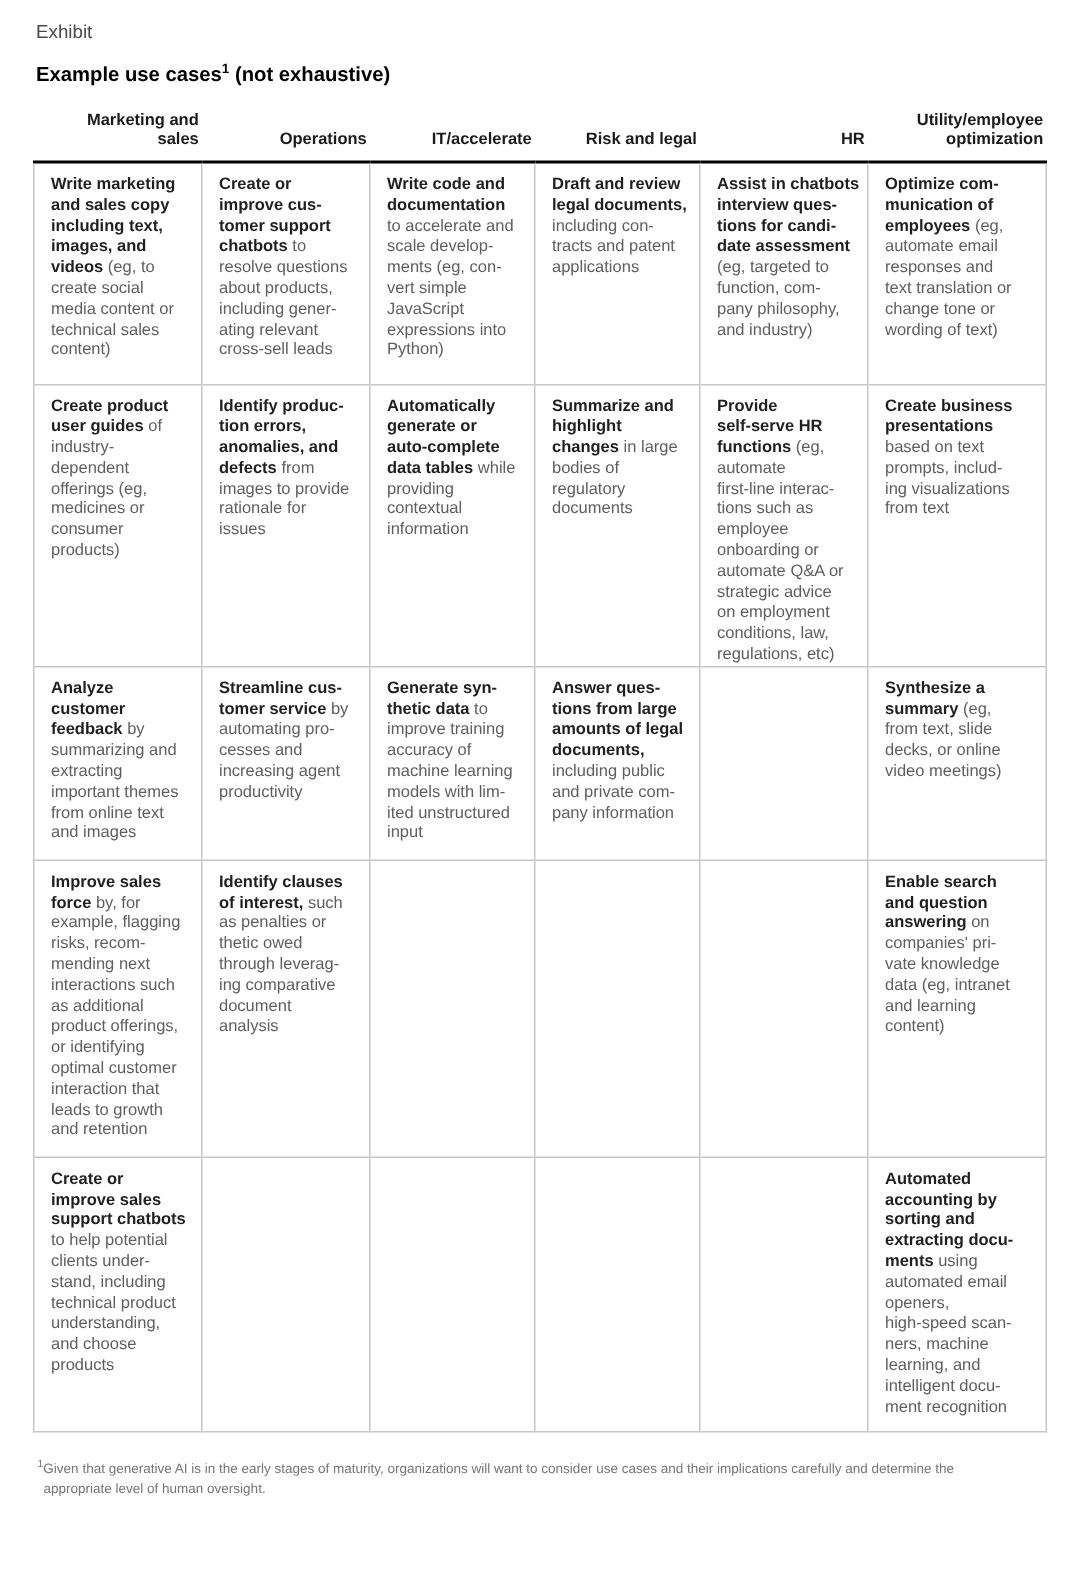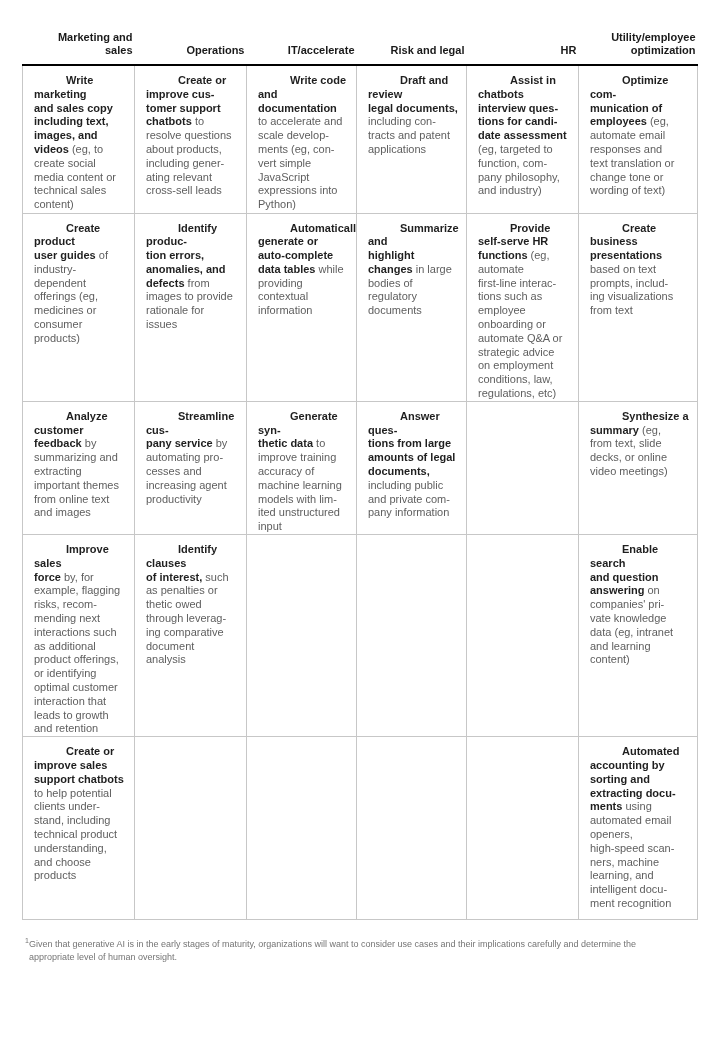--- a/index.html
+++ b/index.html
@@ -10,35 +10,37 @@
          line-height:29px;color:#111;margin:7px 0 0 2px;white-space:pre-line;}
   .subtitle{margin:14px 0 0 2px;font-size:13.5px;font-weight:700;color:#000;}
   .subtitle sup{font-size:9px;line-height:0;}
   table{border-collapse:collapse;table-layout:fixed;width:675px;margin-top:17px;}
   th{font-size:11px;font-weight:700;text-align:right;vertical-align:bottom;
      padding:0 2px 7px 1px;white-space:pre-line;line-height:13px;color:#1a1a1a;
      border-bottom:2px solid #000;}
   td{border:1px solid #c7c7c7;vertical-align:top;padding:8px 2px 0 11px;
      font-size:11px;line-height:13.8px;color:#5e5e5e;white-space:pre-line;
      box-sizing:border-box;overflow:hidden;}
-  td .lead{font-weight:700;color:#1f1f1f;margin-left:32px;}
+  td .lead{font-weight:700;color:#1f1f1f;}
   tr.r0 td{height:148px}
   tr.r1 td{height:188px}
   tr.r2 td{height:129px}
   tr.r3 td{height:198px}
   tr.r4 td{height:183px}
   .footnote{margin:18px 0 0 3px;font-size:9px;line-height:13px;color:#757575;
             padding-left:4px;text-indent:-4px;}
   .footnote sup{font-size:7px;line-height:0;}
   .footnote span{white-space:pre-line;}
 </style>
 </head>
 <body>
 
 <div class="page">
+  <div class="exhibit-label">Exhibit</div>
+  <div class="subtitle"><span>Example use cases</span><sup>1</sup><span> (not exhaustive)</span></div>
 
   <table>
     <colgroup>
       <col style="width:112px">
         <col style="width:112px">
         <col style="width:110px">
       <col style="width:110px">
         <col style="width:112px">
         <col style="width:119px">
     </colgroup>
@@ -157,21 +159,21 @@
         <tr class="r2">
           <td><span class="lead">Analyze
 customer
 feedback</span><span> by
 summarizing and
 extracting
 important themes
 from online text
 and images</span></td>
           <td><span class="lead">Streamline cus-
-pany service</span><span> by
+tomer service</span><span> by
 automating pro-
 cesses and
 increasing agent
 productivity</span></td>
           <td><span class="lead">Generate syn-
 thetic data</span><span> to
 improve training
 accuracy of
 machine learning
 models with lim-

